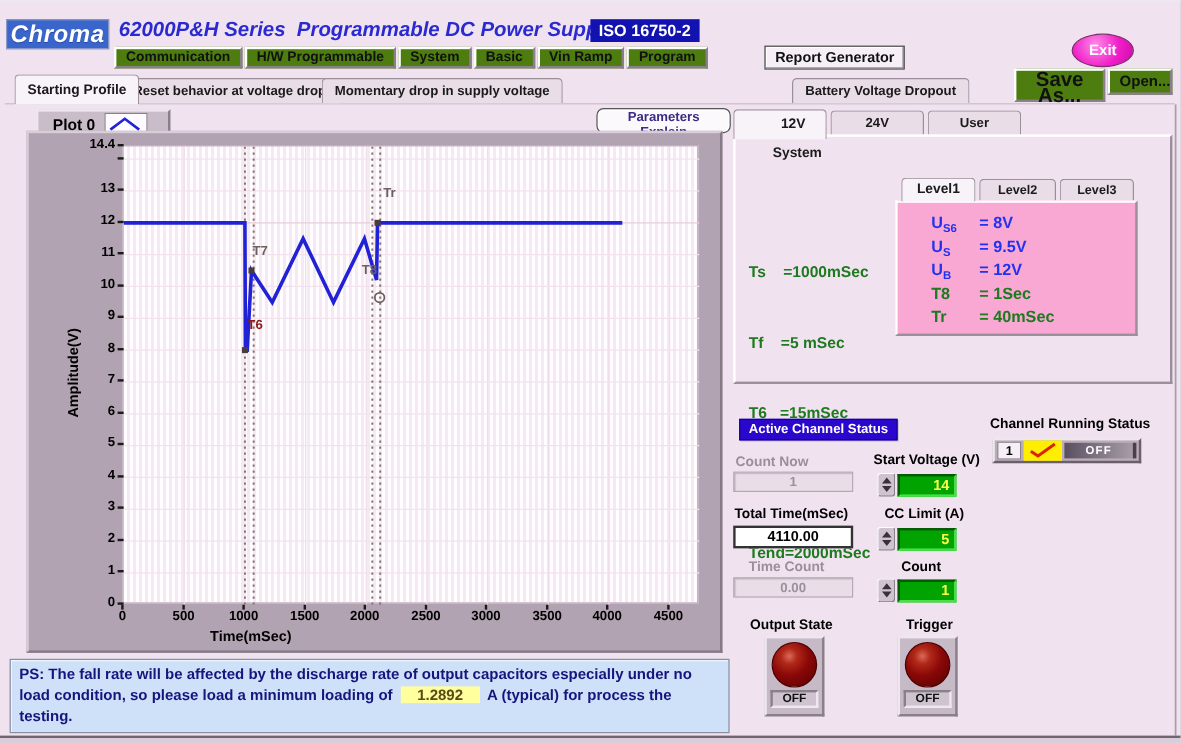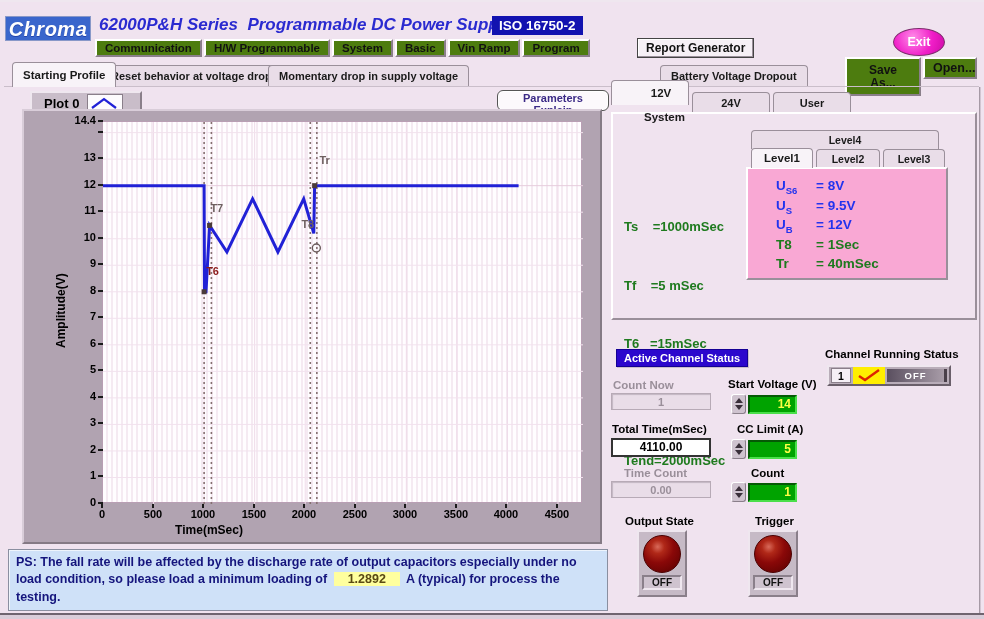--- a/index.html
+++ b/index.html
@@ -20,21 +20,21 @@
   .btn{background:#4d7c0f;border:2px solid;border-color:#ffffff #8a7f8a #8a7f8a #ffffff;
        font-weight:bold;font-size:11.5px;color:#111;padding:1px 8px;height:18px;line-height:13px;
        font-family:"Liberation Sans",sans-serif;cursor:default;}
   .report-btn{position:absolute;left:637px;top:36px;height:20px;background:#f6f0f6;
        border:1px solid #444;box-shadow:inset -1px -1px 0 #998e99, inset 1px 1px 0 #fff;
        font-size:12px;}
   .exit-btn{position:absolute;left:893px;top:26px;width:52px;height:28px;border-radius:50%;
        background:radial-gradient(circle at 38% 32%, #ff8ae8 0%, #f01ec8 55%, #cc0aa6 100%);
        border:1px solid #7d2d6d;color:#fff;font-weight:bold;font-size:12.5px;text-align:center;
        line-height:26px;}
-  .saveas-btn{position:absolute;left:845px;top:55px;width:76px;height:39px;font-size:12px;}
+  .saveas-btn{position:absolute;left:845px;top:55px;width:76px;height:28px;font-size:17px;}
   .open-btn{position:absolute;left:923px;top:55px;width:54px;height:22px;font-size:12.5px;}
 
   
   .tabstrip{position:absolute;left:4px;top:60px;width:975px;height:25px;}
   .tabstrip .rule{position:absolute;left:0;top:24px;width:100%;height:1px;background:#cabeca;}
   .tab{position:absolute;top:3px;height:21px;line-height:21px;background:#e9dde8;
        border:1px solid #9a8f9a;border-bottom:none;border-radius:4px 4px 0 0;
        font-size:11px;font-weight:bold;color:#1a1a1a;text-align:center;padding:0 10px;}
   .tab.active{top:0;height:25px;line-height:24px;background:#f8f3f8;z-index:3;font-size:11.5px;}
 
@@ -266,34 +266,33 @@
         <div class="xticklabel" style="left:513px" data-name="x-axis-tick-label">4500</div>
       </div>
   </div>
 
   <div class="ps-box" data-name="ps-note">
     <span data-name="ps-note-prefix">PS: The fall rate will be affected by the discharge rate of output capacitors especially under no load condition, so please load a minimum loading of</span>
     <span class="ps-val" data-name="ps-note-highlight-value">1.2892</span>
     <span data-name="ps-note-suffix">A (typical) for process the testing.</span>
   </div>
 
-  <div class="tab sys-tab active" style="left:611px;top:78px;width:78px;padding-left:32px;" data-name="tab-12v-system">12V System</div>
+  <div class="tab sys-tab active" style="left:611px;top:89px;width:78px;padding-left:32px;" data-name="tab-12v-system">12V System</div>
   <div class="tab sys-tab" style="left:692px;top:90px;width:78px;" data-name="tab-24v-system">24V System</div>
   <div class="tab sys-tab" style="left:773px;top:90px;width:78px;" data-name="tab-user-define">User Define</div>
   <div class="sys-panel" data-name="system-parameters-panel"></div>
 
   <div class="timing" data-name="timing-parameters">
     <div data-name="timing-ts">Ts    =1000mSec</div>
     <div data-name="timing-tf">Tf    =5 mSec</div>
     <div data-name="timing-t6">T6   =15mSec</div>
     <div data-name="timing-t7">T7   =50mSec</div>
     <div data-name="timing-tend">Tend=2000mSec</div>
   </div>
 
-  <div class="tab lvl-tab" style="left:751px;top:128px;width:188px;" data-name="tab-level4">Level4</div>
   <div class="tab lvl-tab active" style="left:751px;top:146px;width:62px;height:20px;line-height:19px;" data-name="tab-level1">Level1</div>
   <div class="tab lvl-tab" style="left:816px;top:147px;width:64px;" data-name="tab-level2">Level2</div>
   <div class="tab lvl-tab" style="left:883px;top:147px;width:62px;" data-name="tab-level3">Level3</div>
 
   <div class="lvl-box" data-name="level-parameters-box">
     <div class="lvl-rows">
       <div class="lvl-row blue" data-name="param-us6">
         <span class="nm"><span data-name="param-us6-name">U</span><sub data-name="param-us6-sub">S6</sub></span>
         <span data-name="param-us6-value">= 8V</span>
       </div>

